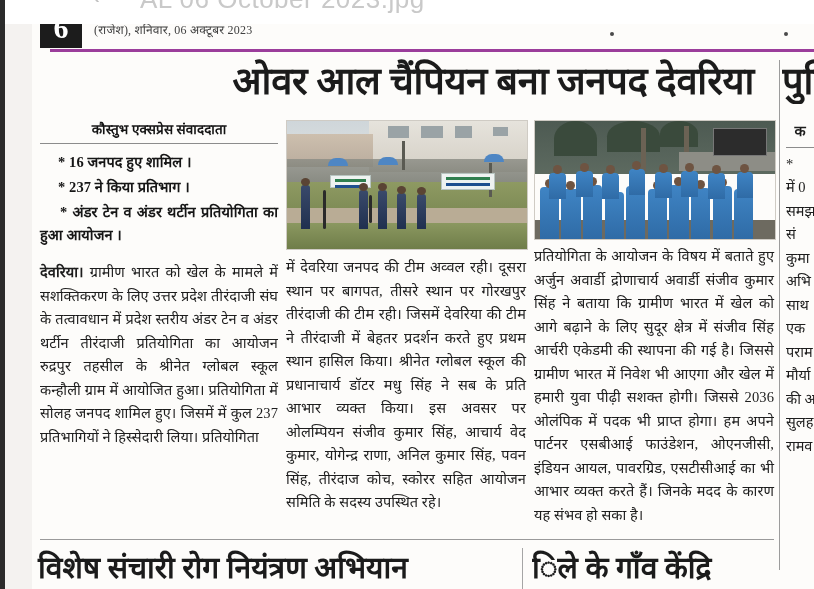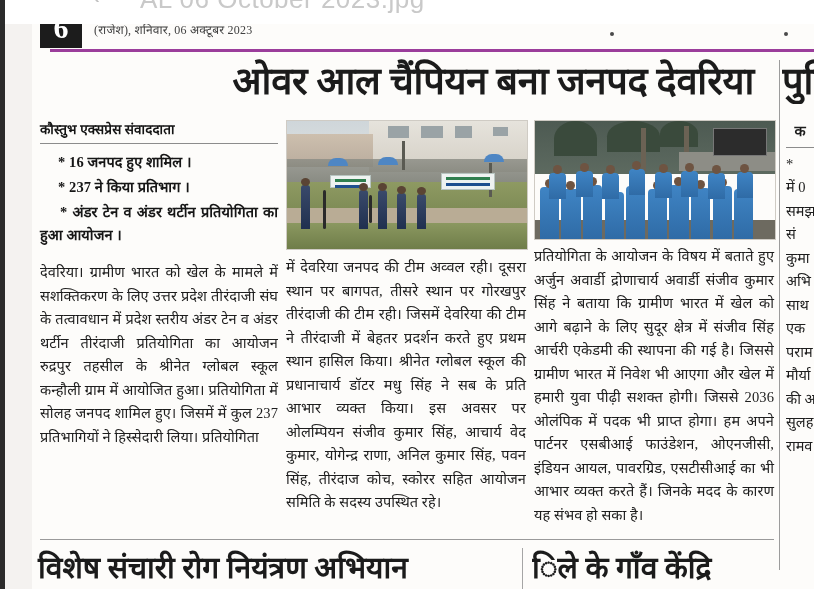--- a/index.html
+++ b/index.html
@@ -99,41 +99,41 @@
   }
 
   
   .col { position: absolute; top: 96px; }
   #col1 { left: 8px;   width: 238px; }
   #col2 { left: 254px; width: 240px; }
   #col3 { left: 502px; width: 240px; }
   #col4 { left: 754px; width: 28px; overflow: hidden; }
 
   .byline {
-    font-size: 13.5px; font-weight: bold; text-align: left;
+    font-size: 13.5px; font-weight: bold; text-align: center;
     color: #141414; margin-bottom: 5px; letter-spacing: .1px;
   }
   .hr-thin {
     height: 1px; background: #8c8c8c; margin: 0 0 7px 0;
   }
   .bullets {
     font-size: 14.5px; font-weight: bold; line-height: 23px;
     text-align: justify; color: #161616;
     letter-spacing: .1px;
   }
   .bullets p { margin: 0 0 2px 0; text-indent: 20px; }
   .bullets p.tight { text-indent: 18px; }
 
   .body-text {
     font-size: 14.5px; line-height: 23.5px;
     text-align: justify; text-justify: inter-word;
     color: #1d1d1d; letter-spacing: .1px;
   }
   .body-text p { margin: 0; }
-  .dateline { font-weight: normal; }
+  .dateline { font-weight: bold; }
 
   #col1 .body-text { margin-top: 14px; }
 
   .subhead {
     font-size: 15px; font-weight: bold; text-align: center;
     color: #101010; margin: 0 0 5px 0;
   }
 
   
   .photo {

